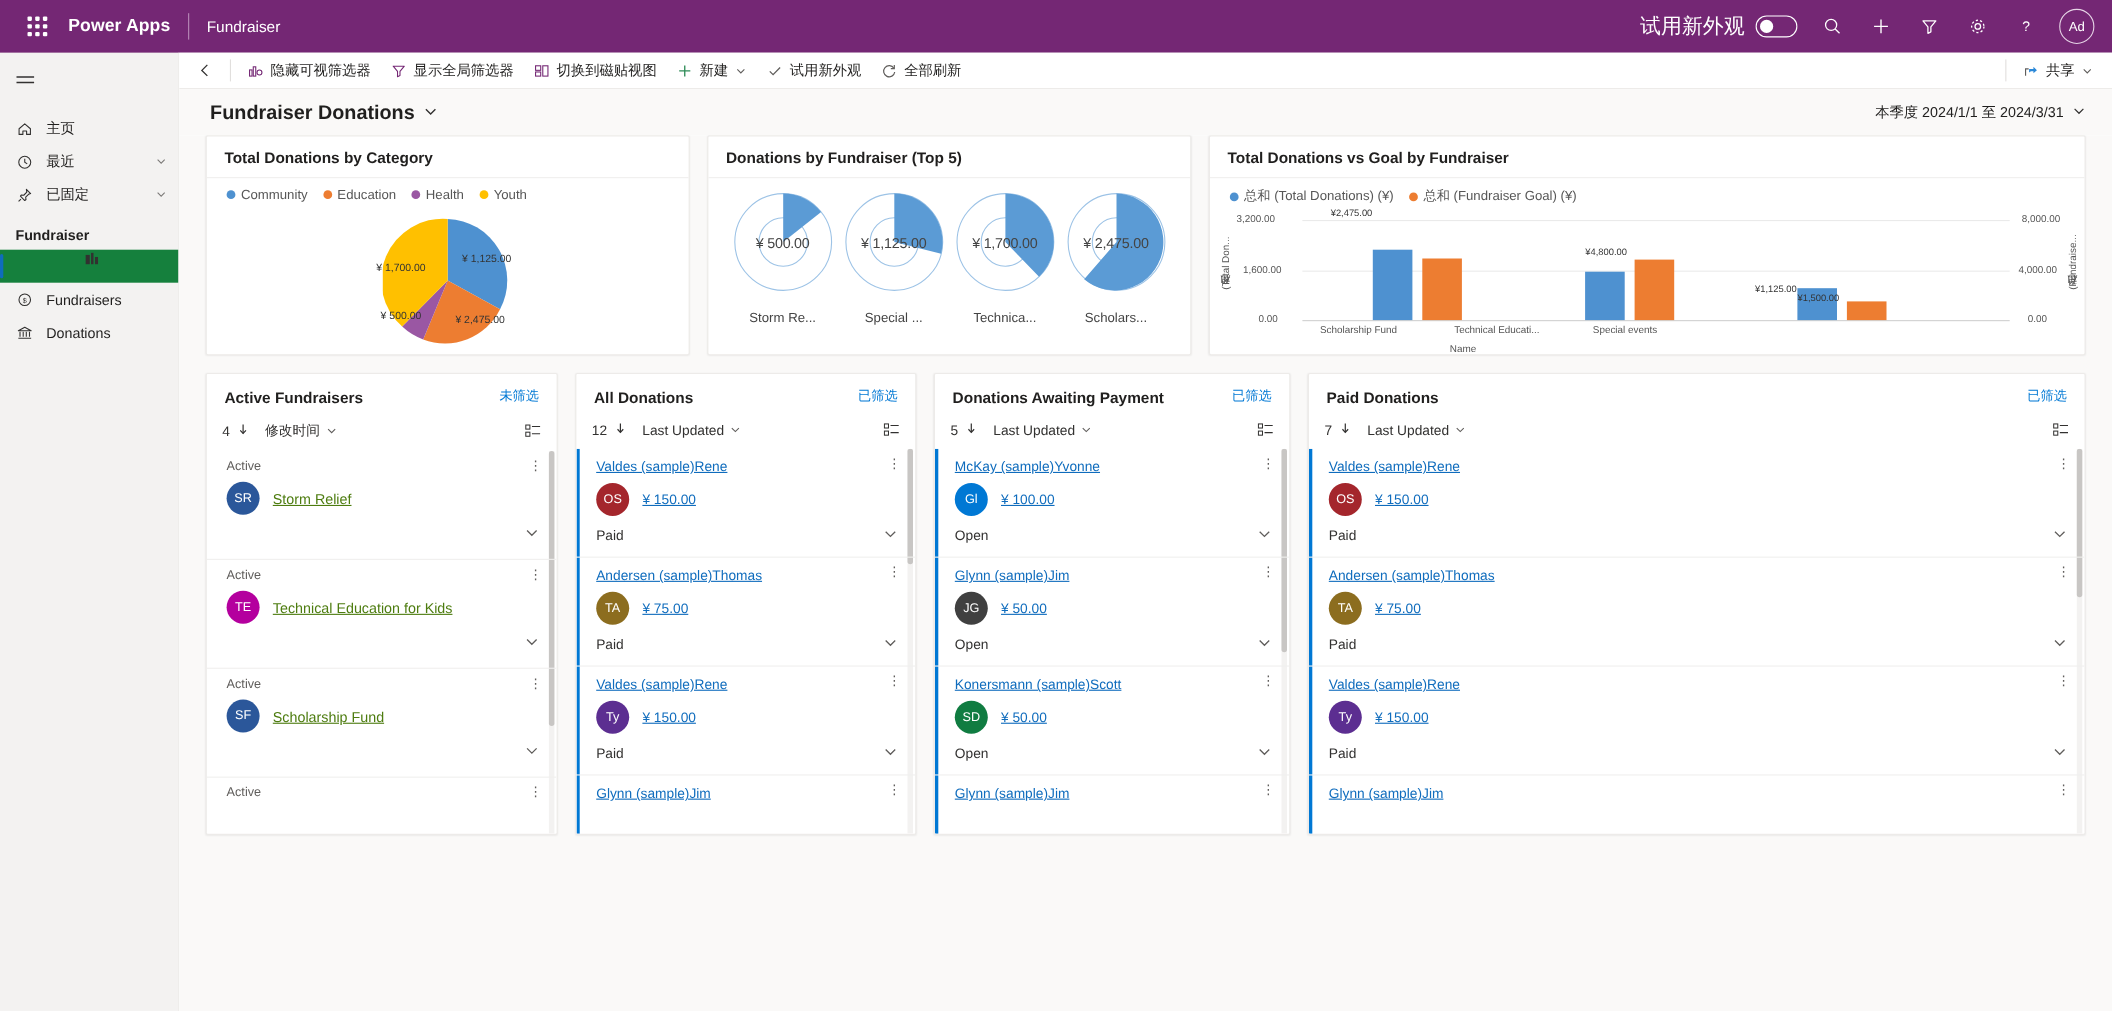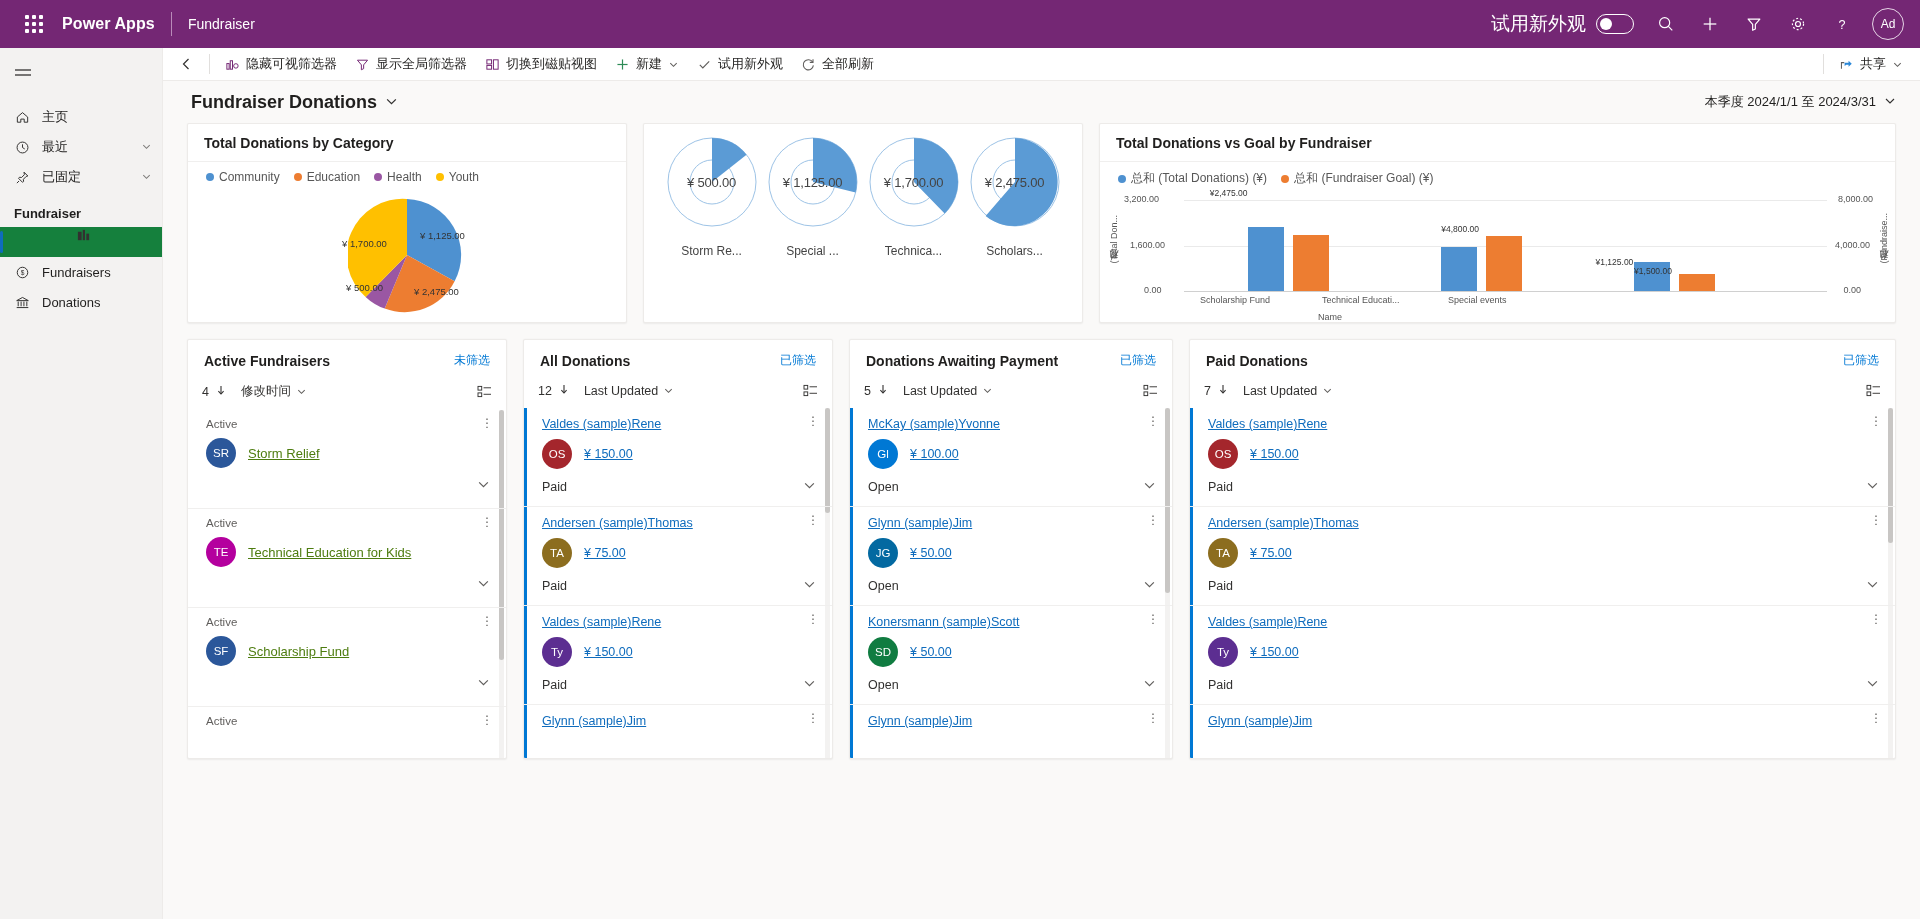--- a/index.html
+++ b/index.html
@@ -418,20 +418,21 @@
                 <span class="pielabel" style="left:72px; top:34px;">¥ 1,125.00</span>
                 <span class="pielabel" style="left:66px; top:90px;">¥ 2,475.00</span>
                 <span class="pielabel" style="left:-2px; top:86px;">¥ 500.00</span>
                 <span class="pielabel" style="left:-6px; top:42px;">¥ 1,700.00</span>
               </div>
             </div>
           </div>
         </div>
 
         <div class="card" style="width:440px;">
+          <div class="card-title">Donations by Fundraiser (Top 5)</div>
           <div class="card-body">
             <div class="donuts">
 
               <div class="donutcell">
                 <div class="donut">
                   <svg width="96" height="96" viewBox="0 0 96 96">
                     <circle cx="48" cy="48" r="44" fill="none" stroke="#9dc3e6" stroke-width="1"></circle>
                     <circle cx="48" cy="48" r="22" fill="none" stroke="#9dc3e6" stroke-width="1"></circle>
                     <path d="M48 48 L48 4 A44 44 0 0 1 82.5 20.8 Z" fill="#5b9bd5"></path>
                   </svg>
@@ -765,21 +766,21 @@
                       <path d="M2 4L6 8l4-4" fill="none" stroke="#605e5c" stroke-width="1.1"></path>
                     </svg>
                 </span>
               </div>
             </div>
 
             <div class="rowitem accent">
               <div class="kebab">⋮</div>
               <a class="r-link">Glynn (sample)Jim</a>
               <div class="r-mid">
-                <span class="pill" style="background:#0369a1;">JG</span>
+                <span class="pill" style="background:#404040;">JG</span>
                 <span class="r-amount">¥ 50.00</span>
               </div>
               <div class="r-foot">
                 <span>Open</span>
                 <span class="chev">
                   <svg width="13" height="13" viewBox="0 0 12 12">
                       <path d="M2 4L6 8l4-4" fill="none" stroke="#605e5c" stroke-width="1.1"></path>
                     </svg>
                 </span>
               </div>

